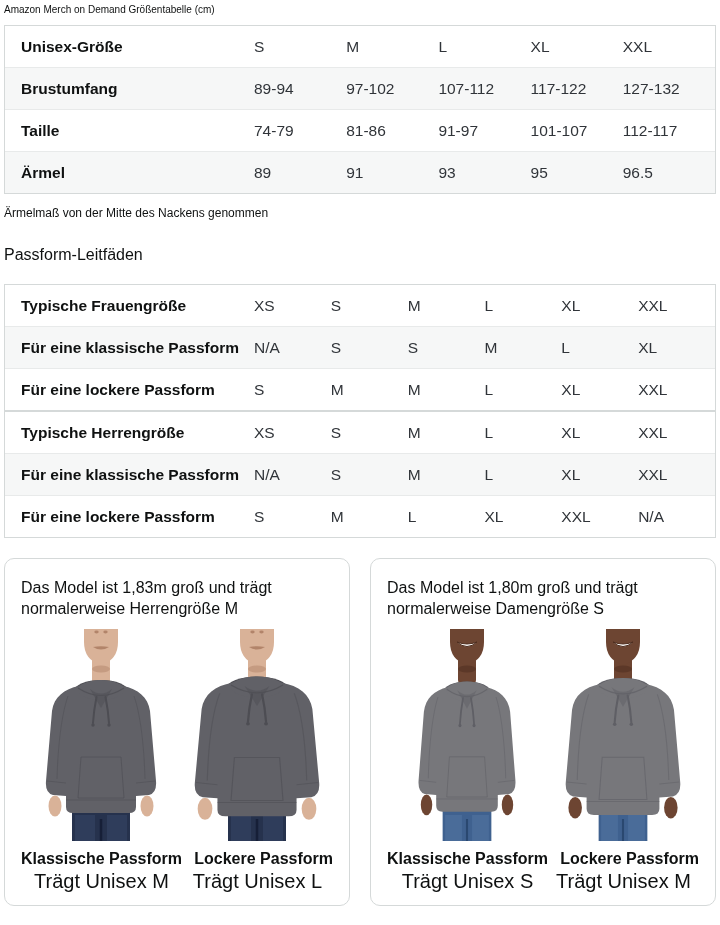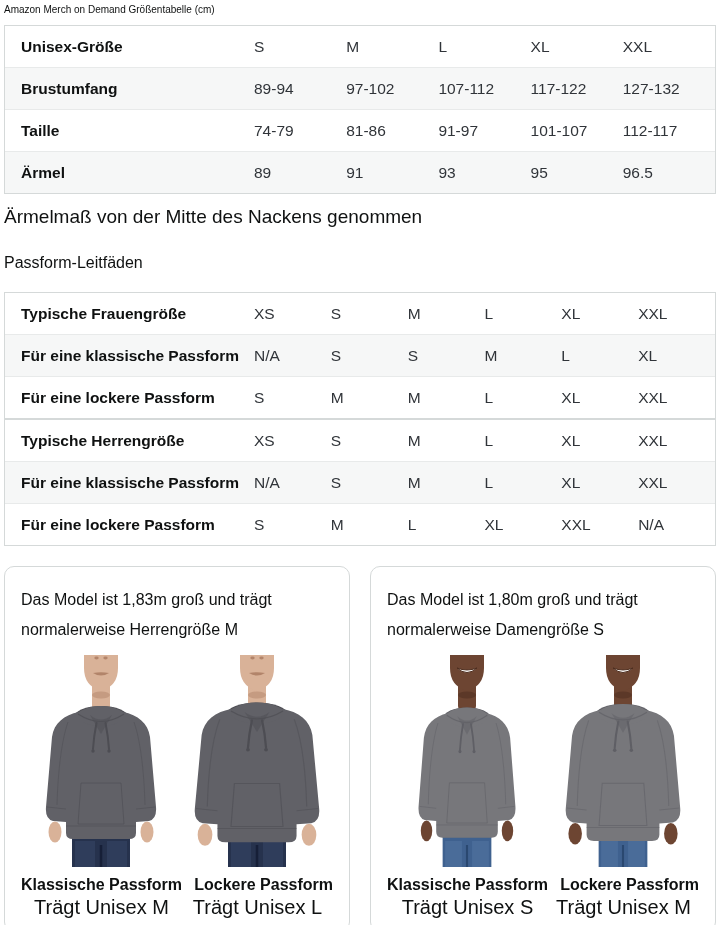--- a/index.html
+++ b/index.html
@@ -12,26 +12,26 @@
   .page{padding:2px 4px 0 4px;}
   .page-title{font-size:10px;font-weight:400;margin:2px 0 10px 0;}
   .tbl{border:1px solid var(--table-border,#d5d9d9);border-radius:0;overflow:hidden;background:#fff;}
   .tbl table{width:100%;border-collapse:collapse;table-layout:fixed;font-size:15.5px;}
   .tbl col.lab{width:249px;}
   .tbl th,.tbl td{height:41px;padding:0;text-align:left;vertical-align:middle;}
   .tbl th{font-weight:700;color:var(--heading-text,#0f1111);padding-left:16px;}
   .tbl td{font-weight:400;color:var(--value-text,#303439);}
   .tbl tr.alt{background:var(--row-alt,#f6f7f7);}
   .tbl tr + tr th,.tbl tr + tr td{border-top:1px solid var(--row-divider,#e8eaea);}
-  .note{font-size:19px;margin:12px 0 0 0;}
+  .note{font-size:12px;margin:12px 0 0 0;}
   .sec-title{font-size:16px;font-weight:400;margin:26px 0 11px 0;}
   .mt20{margin-top:20px;}
   .cards{display:grid;grid-template-columns:1fr 1fr;gap:20px;margin-top:20px;}
   .card{border:1px solid var(--table-border,#d5d9d9);border-radius:10px;padding:14px 16px 12px 16px;background:#fff;}
-  .card-heading{font-size:16px;line-height:30px;margin:4px 0 10px 0;font-weight:400;}
+  .card-heading{font-size:16px;line-height:21px;margin:4px 0 10px 0;font-weight:400;}
   .figs{display:grid;grid-template-columns:1fr 1fr;}
   .figs figure{margin:0;text-align:center;}
   .fig-svg{display:block;margin:0 auto;}
   .cap-b{font-weight:700;font-size:16px;line-height:23px;white-space:nowrap;margin-top:6px;text-align:right;}
   .cap{font-weight:400;font-size:20px;line-height:23px;white-space:nowrap;}
   .defs-svg{position:absolute;width:0;height:0;overflow:hidden;}
 </style>
 </head>
 <body style="--table-border: #d5d9d9; --row-alt: #f6f7f7; --row-divider: #e8eaea; --heading-text: #0f1111; --value-text: #303439;">
 

